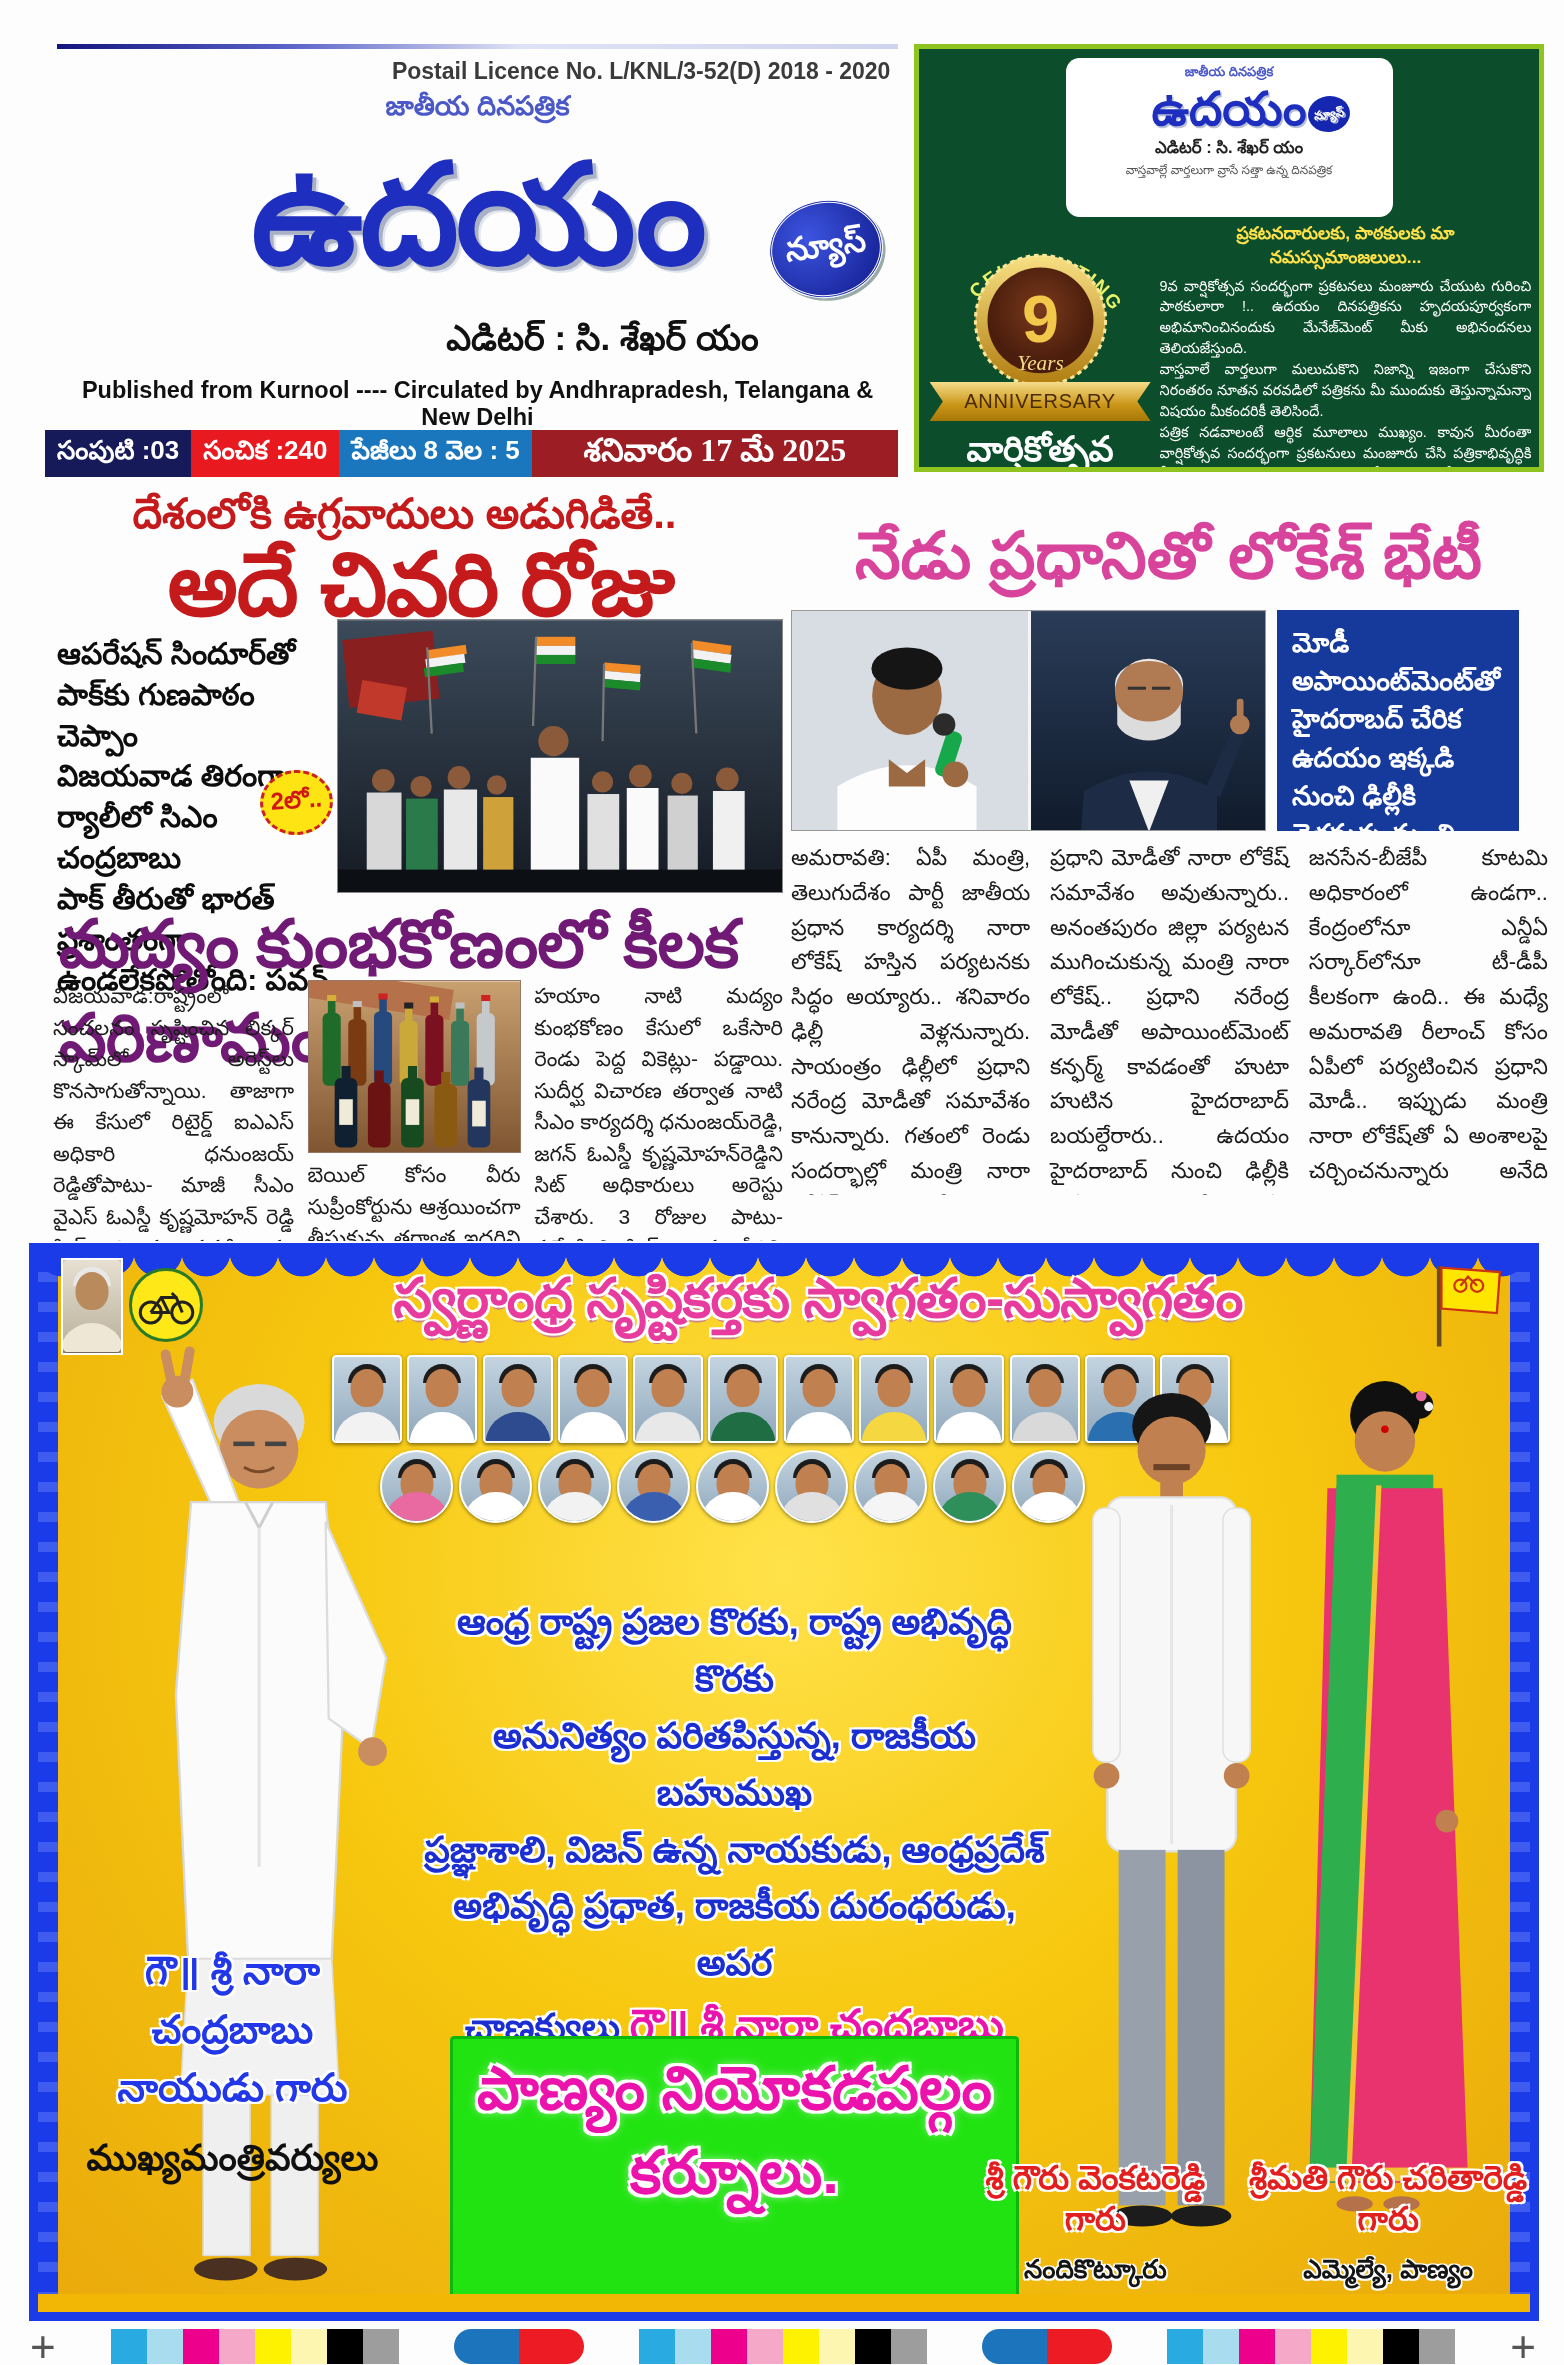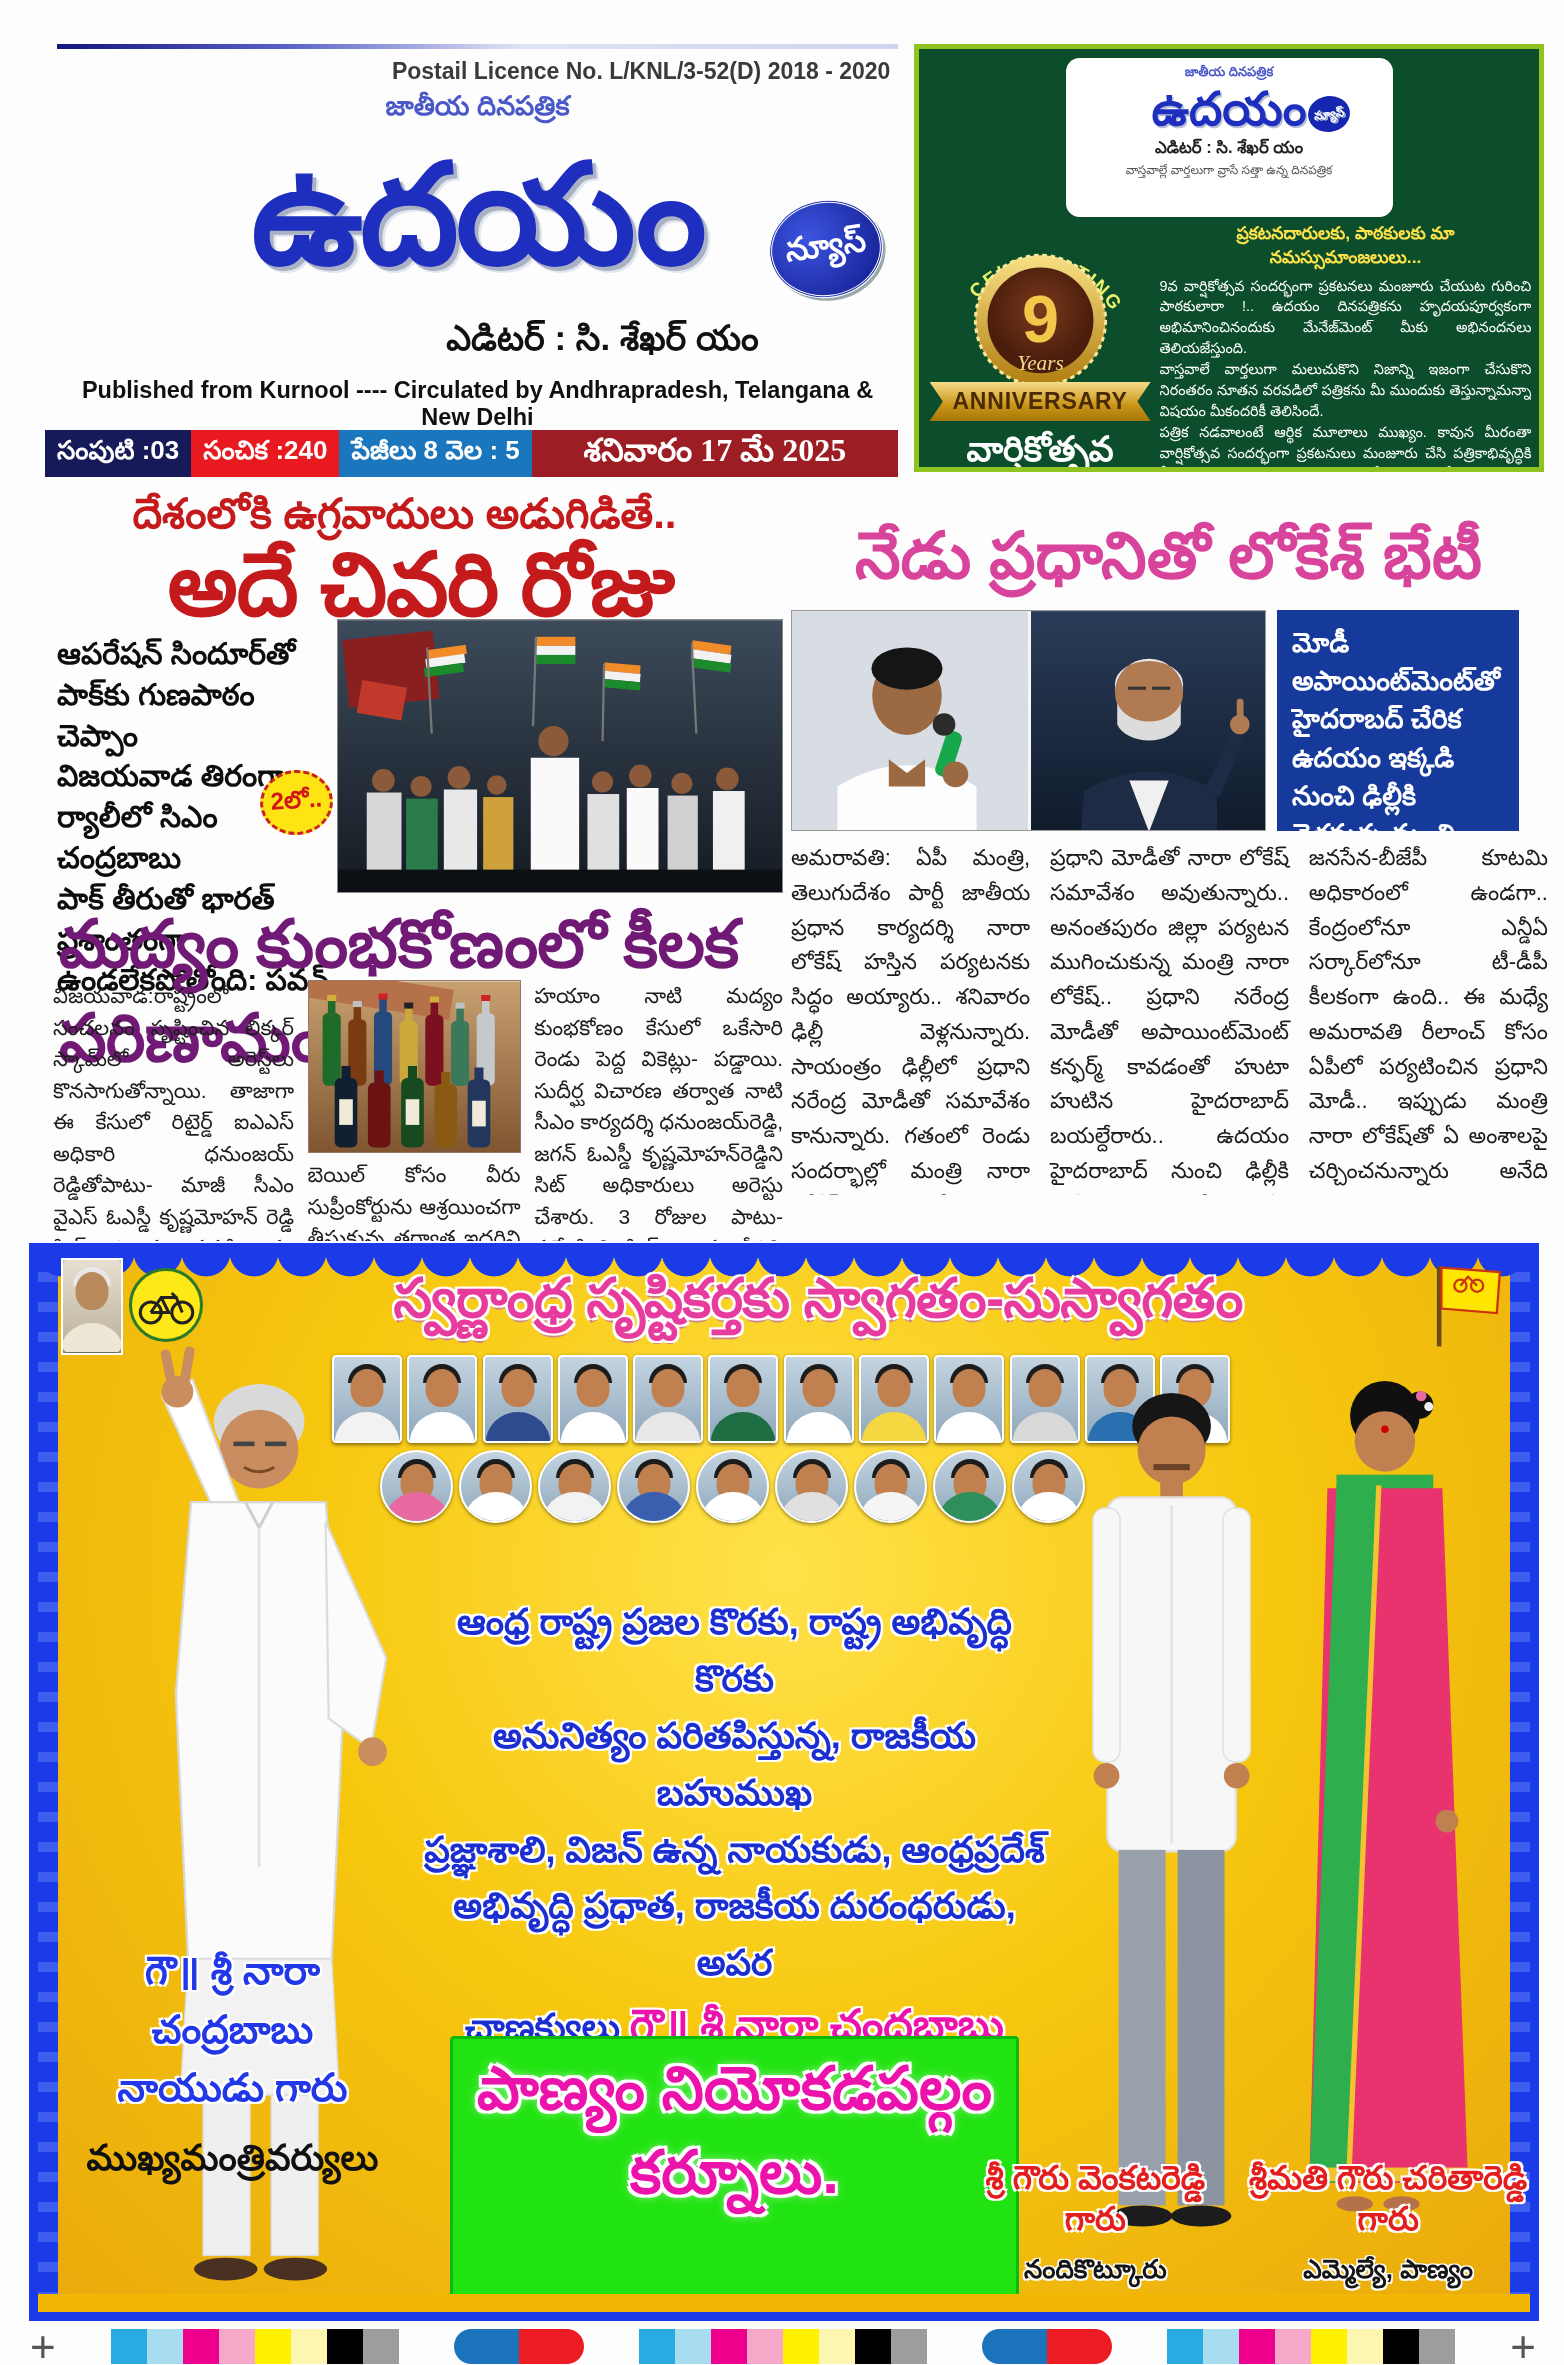--- a/index.html
+++ b/index.html
@@ -40,21 +40,21 @@
   .ann-card .l{font-size:47px;line-height:53px;font-weight:900;color:var(--logo-blue);text-shadow:1.5px 1.5px 0 #b8c0d4;position:relative;display:inline-block}
   .ann-card .lb{position:absolute;right:-44px;top:13.6px;width:42px;height:36px;border-radius:50%;background:#1526b0;color:#fff;
      font-size:12px;font-weight:bold;display:flex;align-items:center;justify-content:center;transform:rotate(-8deg)}
   .ann-card .e{font-size:16.6px;font-weight:bold;color:#222;margin-top:3px}
   .ann-card .s{font-size:12px;color:#555;margin-top:2.3px}
   .ann-cols{display:flex;gap:6px}
   .ann-left{width:227px;text-align:center;flex-shrink:0}
   .badge-svg{display:block;margin:0 auto}
   .ribbon{width:221px;height:39px;margin:-4.5px auto 8px auto;background:linear-gradient(#f6dc8a,#c99516 60%,#a67708);
     clip-path:polygon(0 0,100% 0,94% 50%,100% 100%,0 100%,6% 50%);
-    color:#4a2a05;font-weight:700;font-size:23px;letter-spacing:0.8px;display:flex;align-items:center;justify-content:center}
+    color:#4a2a05;font-weight:400;font-size:20px;letter-spacing:0.8px;display:flex;align-items:center;justify-content:center}
   .ann-t1{margin-top:6px;font-size:35px;font-weight:900;color:#fff}
   .ann-right{flex:1;overflow:hidden}
   .ann-h{color:#ffe14a;font-size:17.4px;font-weight:900;text-align:center;margin:1.5px 0 4.5px 0}
   .ann-p{color:#fff;font-size:14.4px;line-height:1.45;text-align:justify}
 
   
   .datebar{left:45px;top:430px;width:853px;height:47px;background:var(--bar-maroon);display:flex;align-items:center}
   .db{height:100%;display:flex;align-items:center;justify-content:center;color:#fff;font-weight:900;font-size:26px;padding:0 12px}
   .db1{background:var(--navy-box)}
   .db2{background:var(--red-box)}

